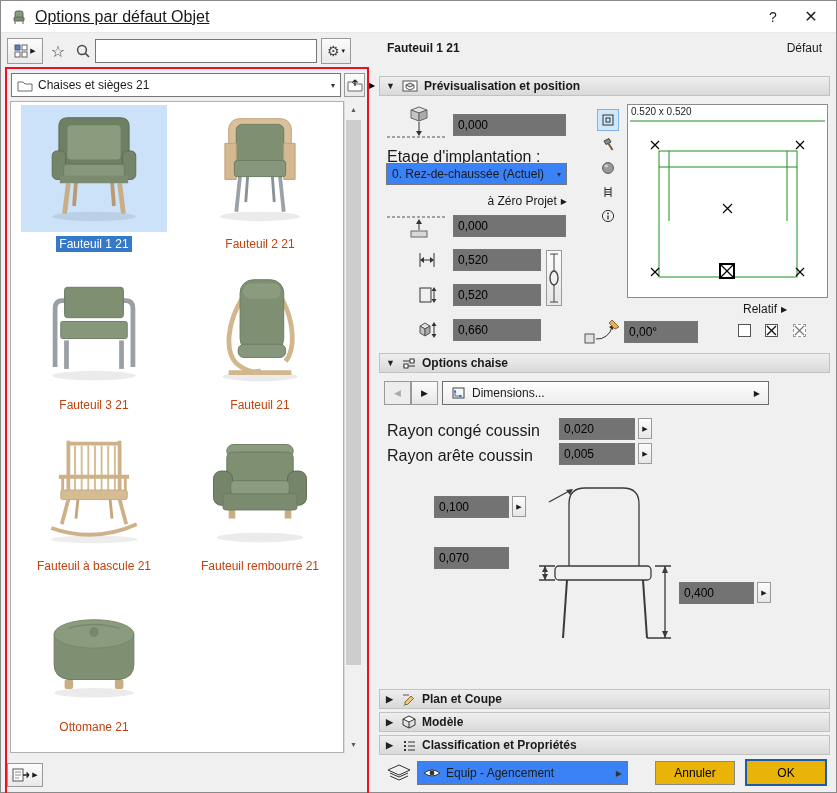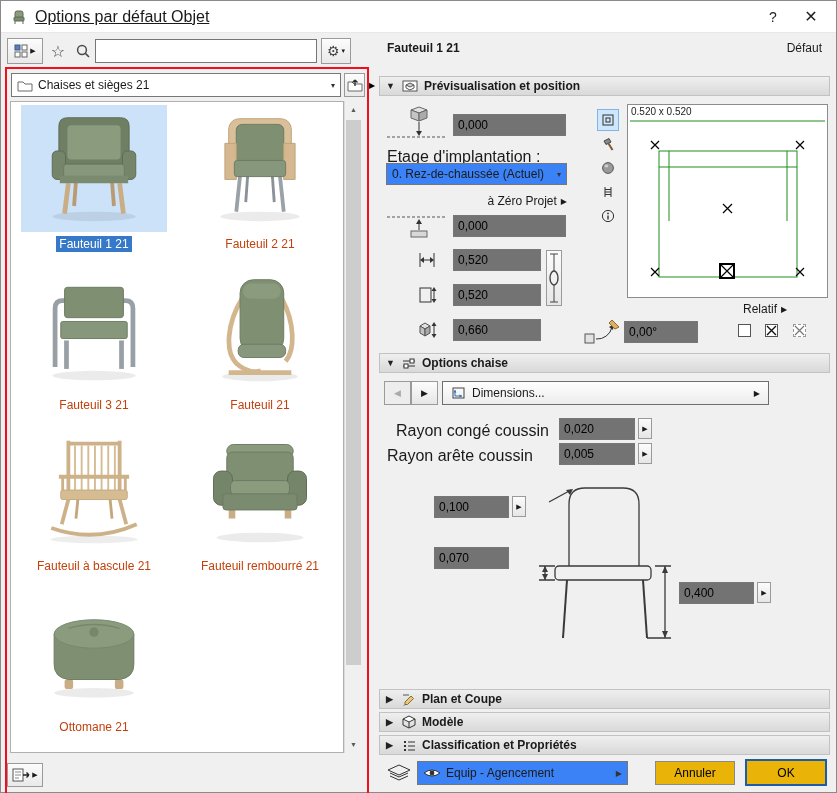--- a/index.html
+++ b/index.html
@@ -461,21 +461,21 @@
     <div class="dims-combo">
       <svg width="15" height="14" viewBox="0 0 15 14">
           <rect x="2" y="2" width="11" height="10" fill="none" stroke="#444"></rect>
           <path d="M4 10 H11 M4 10 V4" stroke="#2a6fb0"></path>
           <path d="M11 10 L8.5 8.6 V11.4 Z M4 4 L2.6 6.5 H5.4 Z" fill="#2a6fb0"></path>
         </svg>
       <span>Dimensions...</span>
       <span class="tri">▶</span>
     </div>
 
-    <span class="lbl-txt" style="left:10px; top:389px;margin-left:9px;">Rayon congé coussin</span>
+    <span class="lbl-txt" style="left:10px; top:389px;">Rayon congé coussin</span>
     <input class="ip" style="left: 182px; top: 385px; width: 76px;" value="0,020">
     <span class="small-btn" style="left:261px; top:385px;">
         <span>▶</span>
       </span>
 
     <span class="lbl-txt" style="left:10px; top:414px;">Rayon arête coussin</span>
     <input class="ip" style="left: 182px; top: 410px; width: 76px;" value="0,005">
     <span class="small-btn" style="left:261px; top:410px;">
         <span>▶</span>
       </span>

